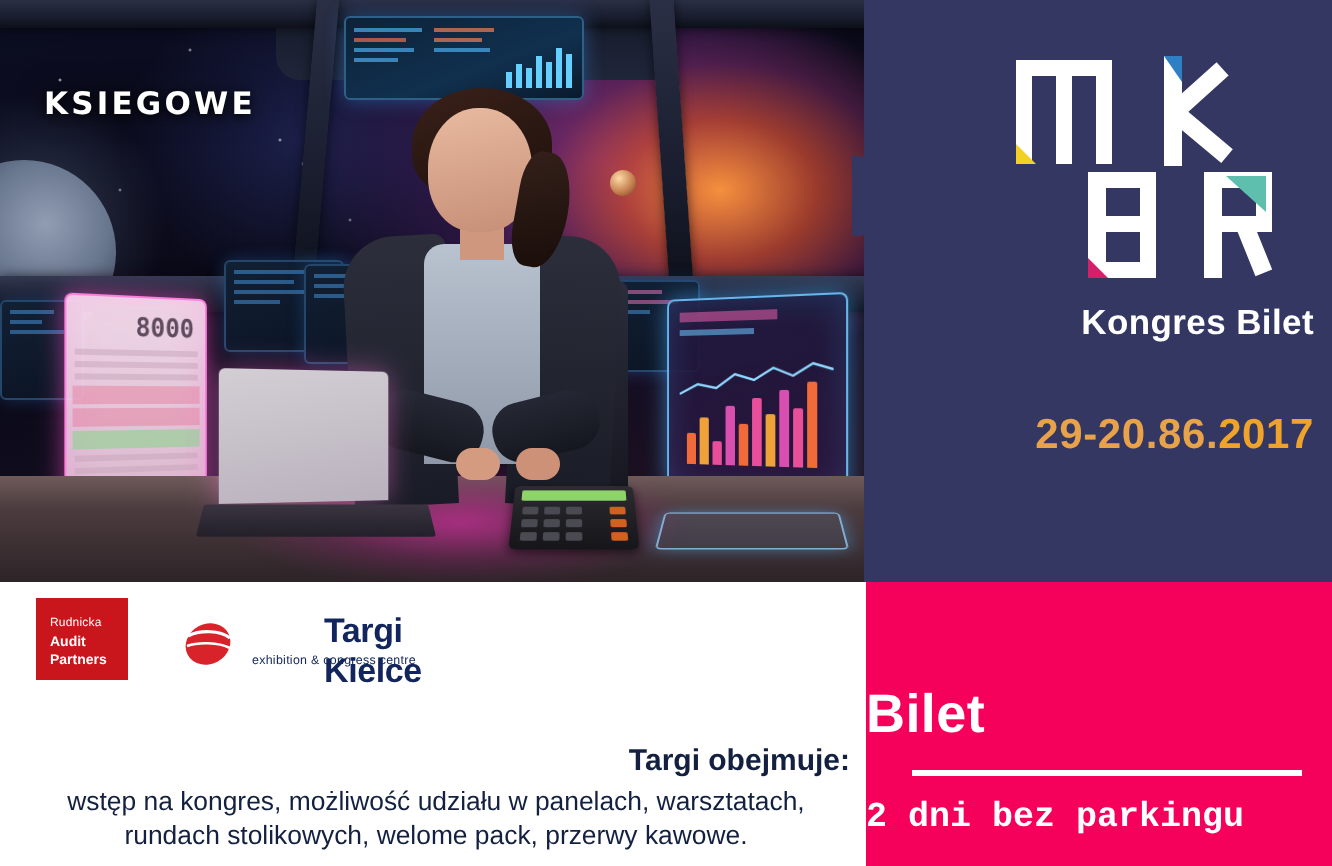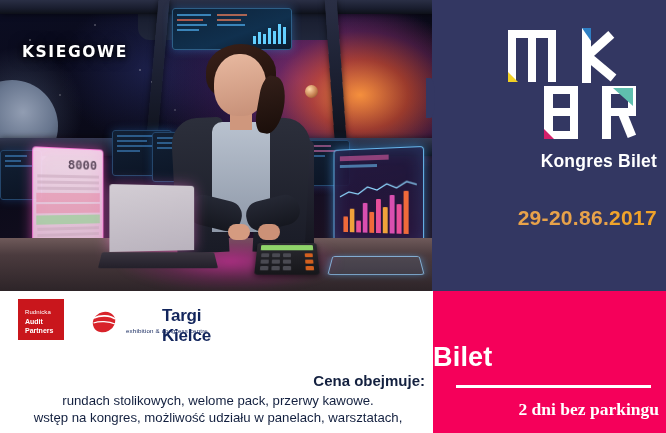--- a/index.html
+++ b/index.html
@@ -313,23 +313,23 @@
   .rule {
     position: absolute;
     left: 456px; top: 385px;
     width: 195px; height: 3px;
     background: #ffffff;
   }
   .parking {
     position: absolute;
     left: 433px; top: 399px;
     width: 226px;
-    text-align: right;
+    text-align: left;
     color: #ffffff;
-    font-family: Liberation Serif, serif;
+    font-family: Liberation Mono, monospace;
     font-weight: bold;
     font-size: 17.5px;
   }
 
   
   .white-area {
     position: absolute;
     left: 0; top: 291px;
     width: 433px; height: 142px;
     background: #ffffff;
@@ -607,19 +607,19 @@
       <svg width="28" height="26" viewBox="0 0 28 26">
         <ellipse cx="14" cy="13" rx="11.5" ry="10" fill="#d8232a" transform="rotate(-28 14 13)"></ellipse>
         <path d="M4 9 C10 6, 20 6, 25 10" stroke="#ffffff" stroke-width="1.6" fill="none"></path>
         <path d="M3.5 14 C9 12, 19 12, 25 15" stroke="#ffffff" stroke-width="1.3" fill="none"></path>
       </svg>
     </div>
     <div class="targi-name">Targi Kielce</div>
     <div class="targi-tag">exhibition &amp; congress centre</div>
   </div>
 
-  <div class="cena-head">Cena obejmuje:</div>
+  <div class="cena-head">Targi obejmuje:</div>
   <div class="cena-body">
+    <div>wstęp na kongres, możliwość udziału w panelach, warsztatach,</div>
     <div>rundach stolikowych, welome pack, przerwy kawowe.</div>
-    <div>wstęp na kongres, możliwość udziału w panelach, warsztatach,</div>
   </div>
 
 </div>
 
 </body></html>

